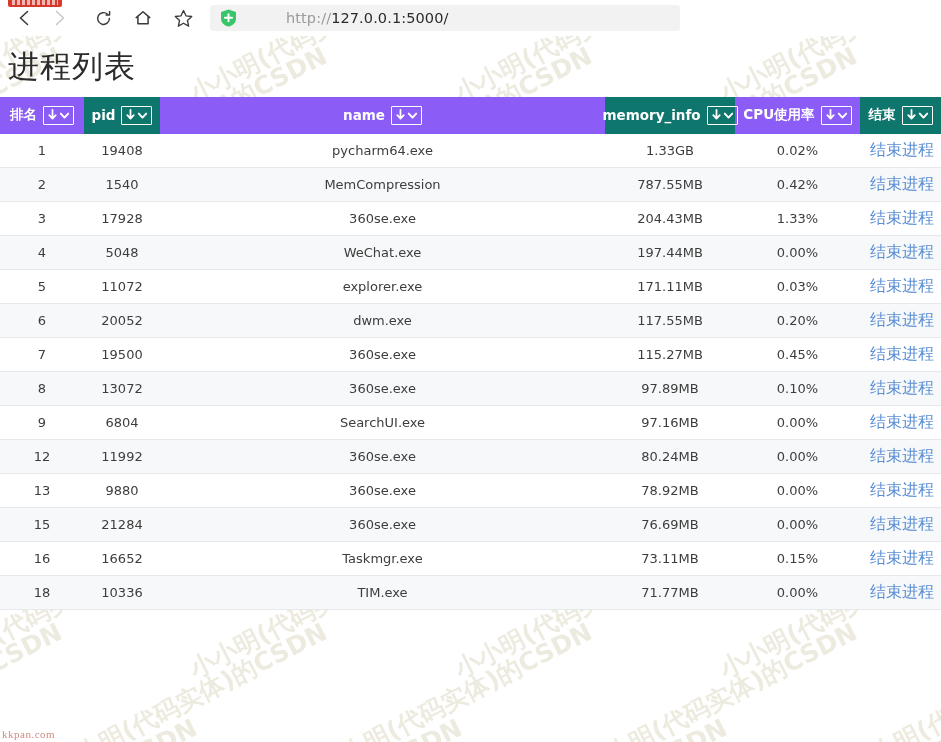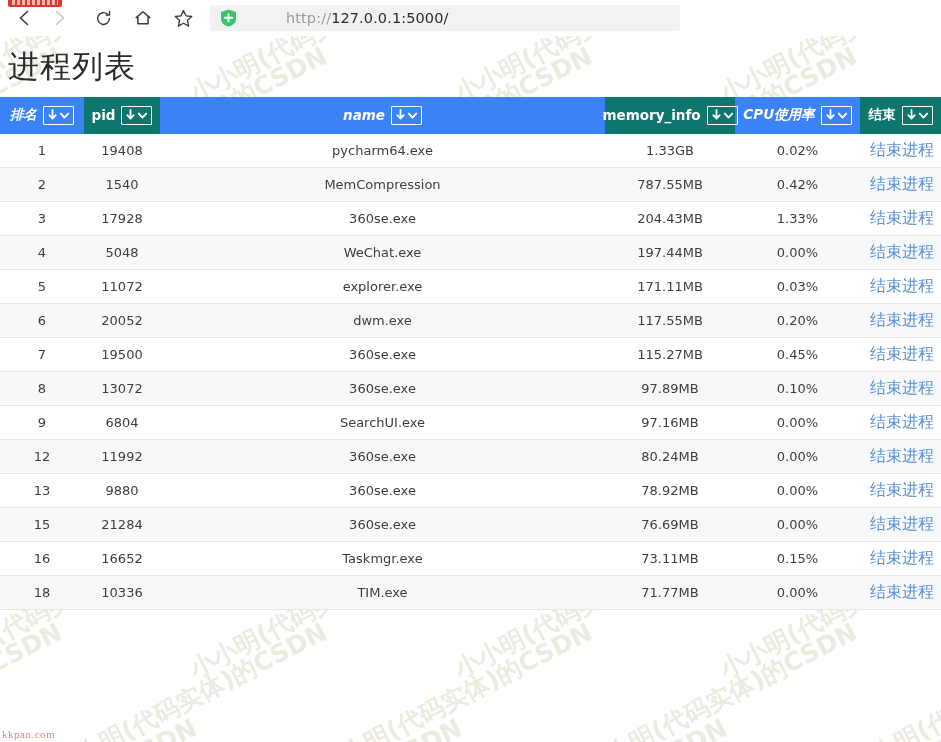--- a/index.html
+++ b/index.html
@@ -139,21 +139,21 @@
   table.proc thead th {
     height: 37px;
     padding: 0;
     font-family: "DejaVu Sans", sans-serif;
     font-size: 13.5px;
     font-weight: bold;
     color: #ffffff;
     vertical-align: middle;
     white-space: nowrap;
   }
-  th.dark  { background: #3b82f6; font-style: italic; }
+  th.dark  { background: #8b5cf6; }
   th.green { background: #0f766e; }
 
   .th-inner {
     display: flex;
     align-items: center;
     justify-content: center;
     gap: 6px;
   }
   .sort-box {
     display: inline-flex;

